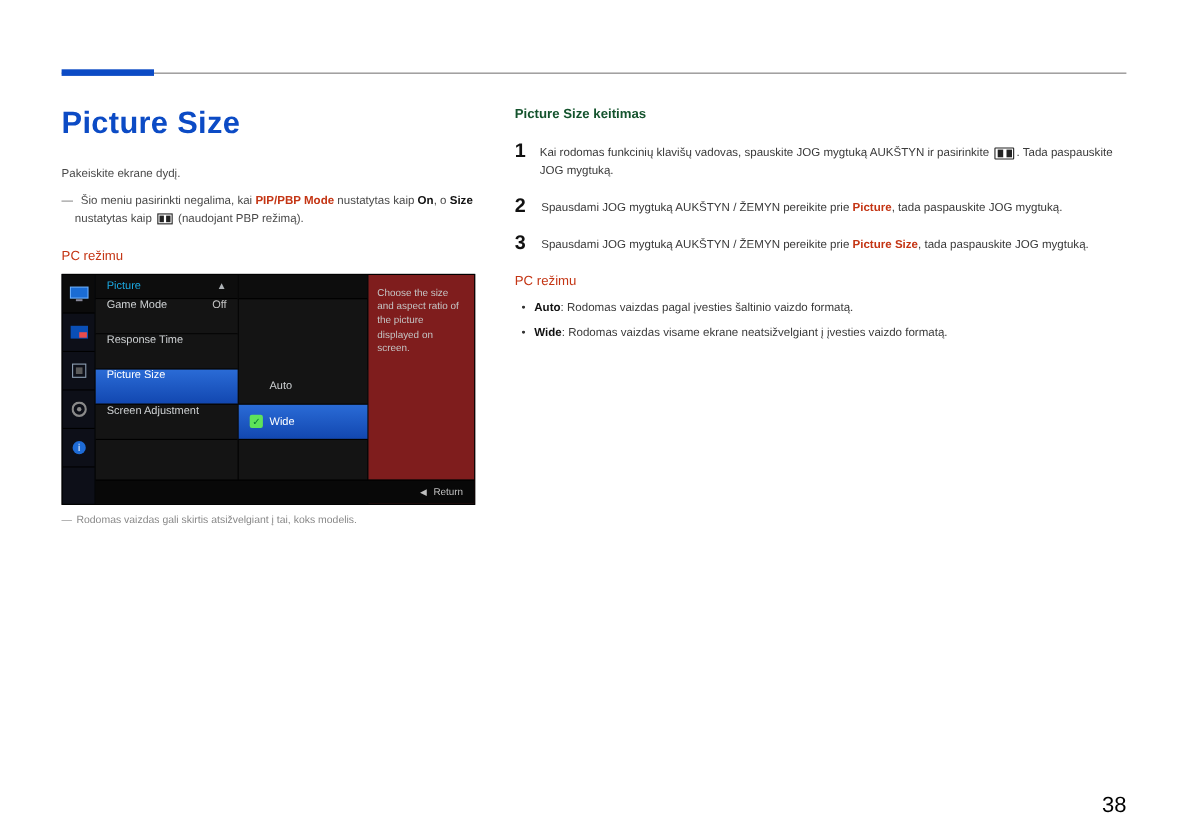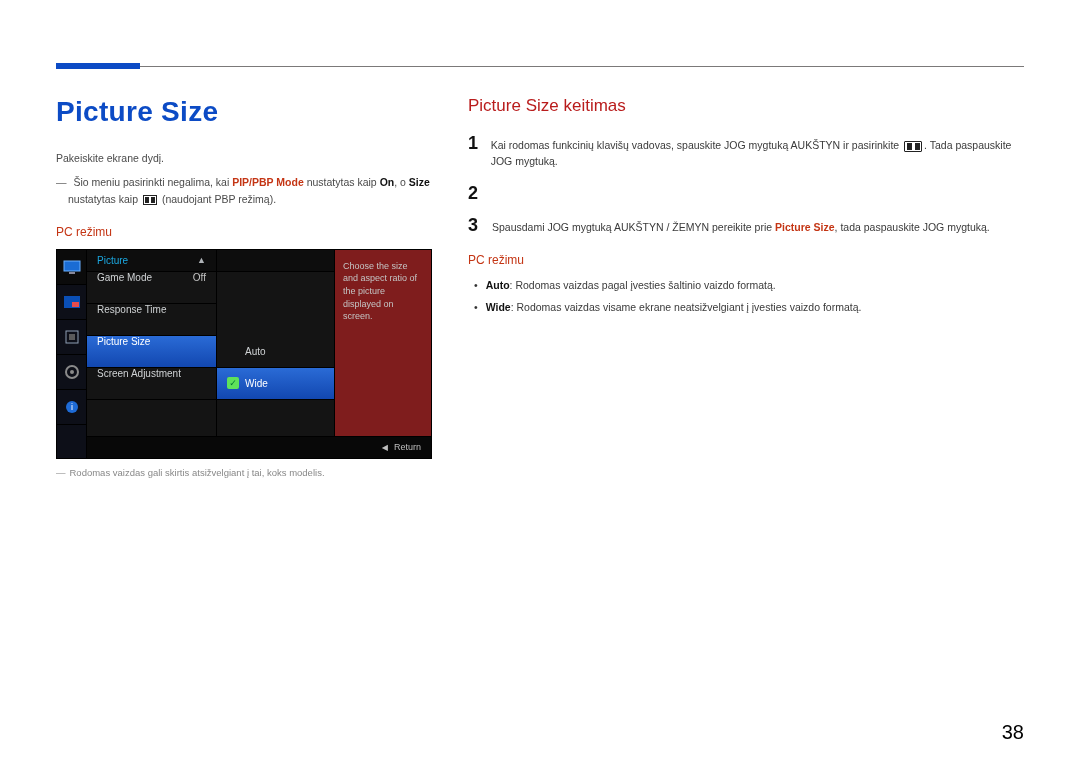--- a/index.html
+++ b/index.html
@@ -34,21 +34,21 @@
   .osd-row{height:32px;display:flex;align-items:flex-start;padding:0 10px;color:#cfd2d4;border-bottom:1px solid #000;font-size:10px;background:#141414}
   .osd-row.sel{background:linear-gradient(180deg,#2a6bd6 0%,#1247b0 100%);color:#fff}
   .osd-row .val{margin-left:auto;color:#c3c3c3}
   .osd-opt{height:32px;display:flex;align-items:center;padding:0 10px;border-bottom:1px solid #000;background:#141414;color:#cfd2d4;font-size:10px}
   .osd-opt.chk{background:linear-gradient(180deg,#2a6bd6 0%,#1247b0 100%);color:#fff}
   .osd-opt .tick{width:12px;height:12px;background:#5ee25a;border-radius:2px;margin-right:6px;display:flex;align-items:center;justify-content:center;color:#073;font-size:9px}
   .osd-foot{position:absolute;bottom:0;right:0;height:22px;width:calc(100% - 30px);background:#080808;display:flex;align-items:center;justify-content:flex-end;padding:0 10px;font-size:9px;color:#bfbfbf;gap:6px;border-top:1px solid #000}
   .osd-foot .tri{font-size:8px}
 
   
-  h2.section{font-size:17px;font-weight:400;color:#b91c1c;margin-bottom:18px}
+  h2.section{font-size:12px;font-weight:700;color:#14532d;margin-bottom:18px}
   .step{display:flex;gap:10px;margin-bottom:14px}
   .step .num{font-size:18px;font-weight:700;color:#111;width:14px;line-height:1}
   .step .txt{font-size:10.5px;color:#3a3a3a;line-height:1.55;padding-top:3px}
   .inline-icon{display:inline-block;width:18px;height:11px;border:1.5px solid #222;border-radius:1px;vertical-align:middle;position:relative;margin:0 2px}
   .inline-icon::before,.inline-icon::after{content:"";position:absolute;top:1px;bottom:1px;width:5px;background:#222}
   .inline-icon::before{left:1.5px}
   .inline-icon::after{right:1.5px}
   .pbp-icon{display:inline-block;width:14px;height:10px;border:1.4px solid #222;vertical-align:middle;position:relative;margin:0 2px}
   .pbp-icon::before,.pbp-icon::after{content:"";position:absolute;top:1px;bottom:1px;width:4px;background:#222}
   .pbp-icon::before{left:1px}.pbp-icon::after{right:1px}
@@ -160,20 +160,23 @@
 
       <div class="step">
         <div class="num">1</div>
         <div class="txt">
           <span>Kai rodomas funkcinių klavišų vadovas, spauskite JOG mygtuką AUKŠTYN ir pasirinkite </span><span class="inline-icon"></span><span>. Tada paspauskite JOG mygtuką.</span>
         </div>
       </div>
 
       <div class="step">
         <div class="num">2</div>
+        <div class="txt">
+          <span>Spausdami JOG mygtuką AUKŠTYN / ŽEMYN pereikite prie </span><span class="red">Picture</span><span>, tada paspauskite JOG mygtuką.</span>
+        </div>
       </div>
 
       <div class="step">
         <div class="num">3</div>
         <div class="txt">
           <span>Spausdami JOG mygtuką AUKŠTYN / ŽEMYN pereikite prie </span><span class="red">Picture Size</span><span>, tada paspauskite JOG mygtuką.</span>
         </div>
       </div>
 
       <div class="sub-red">PC režimu</div>

